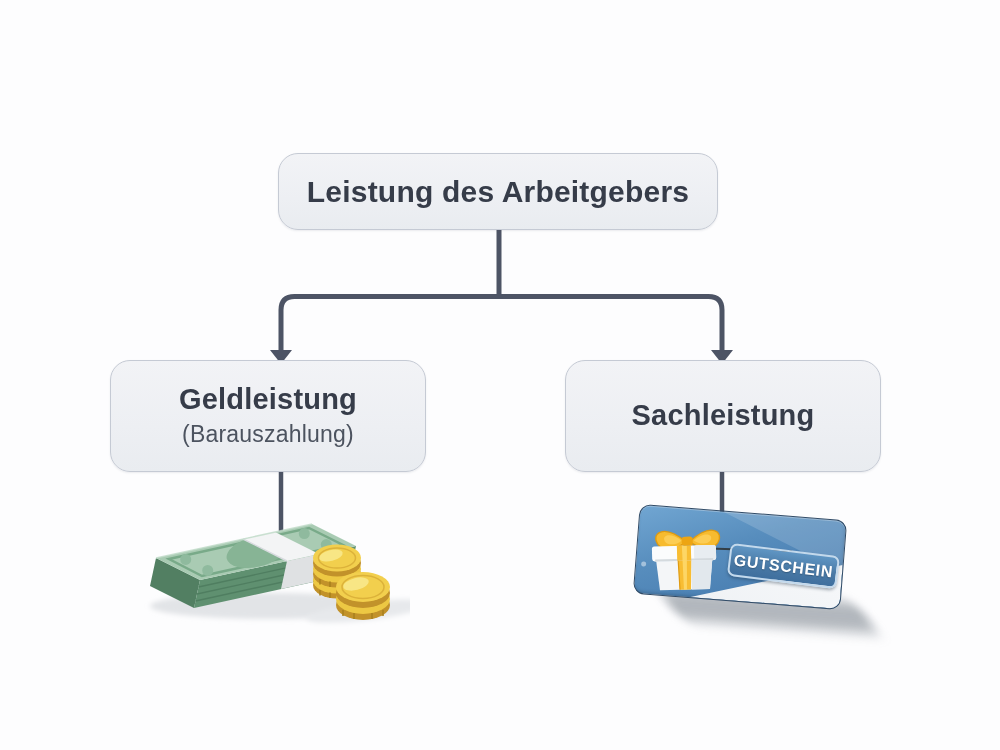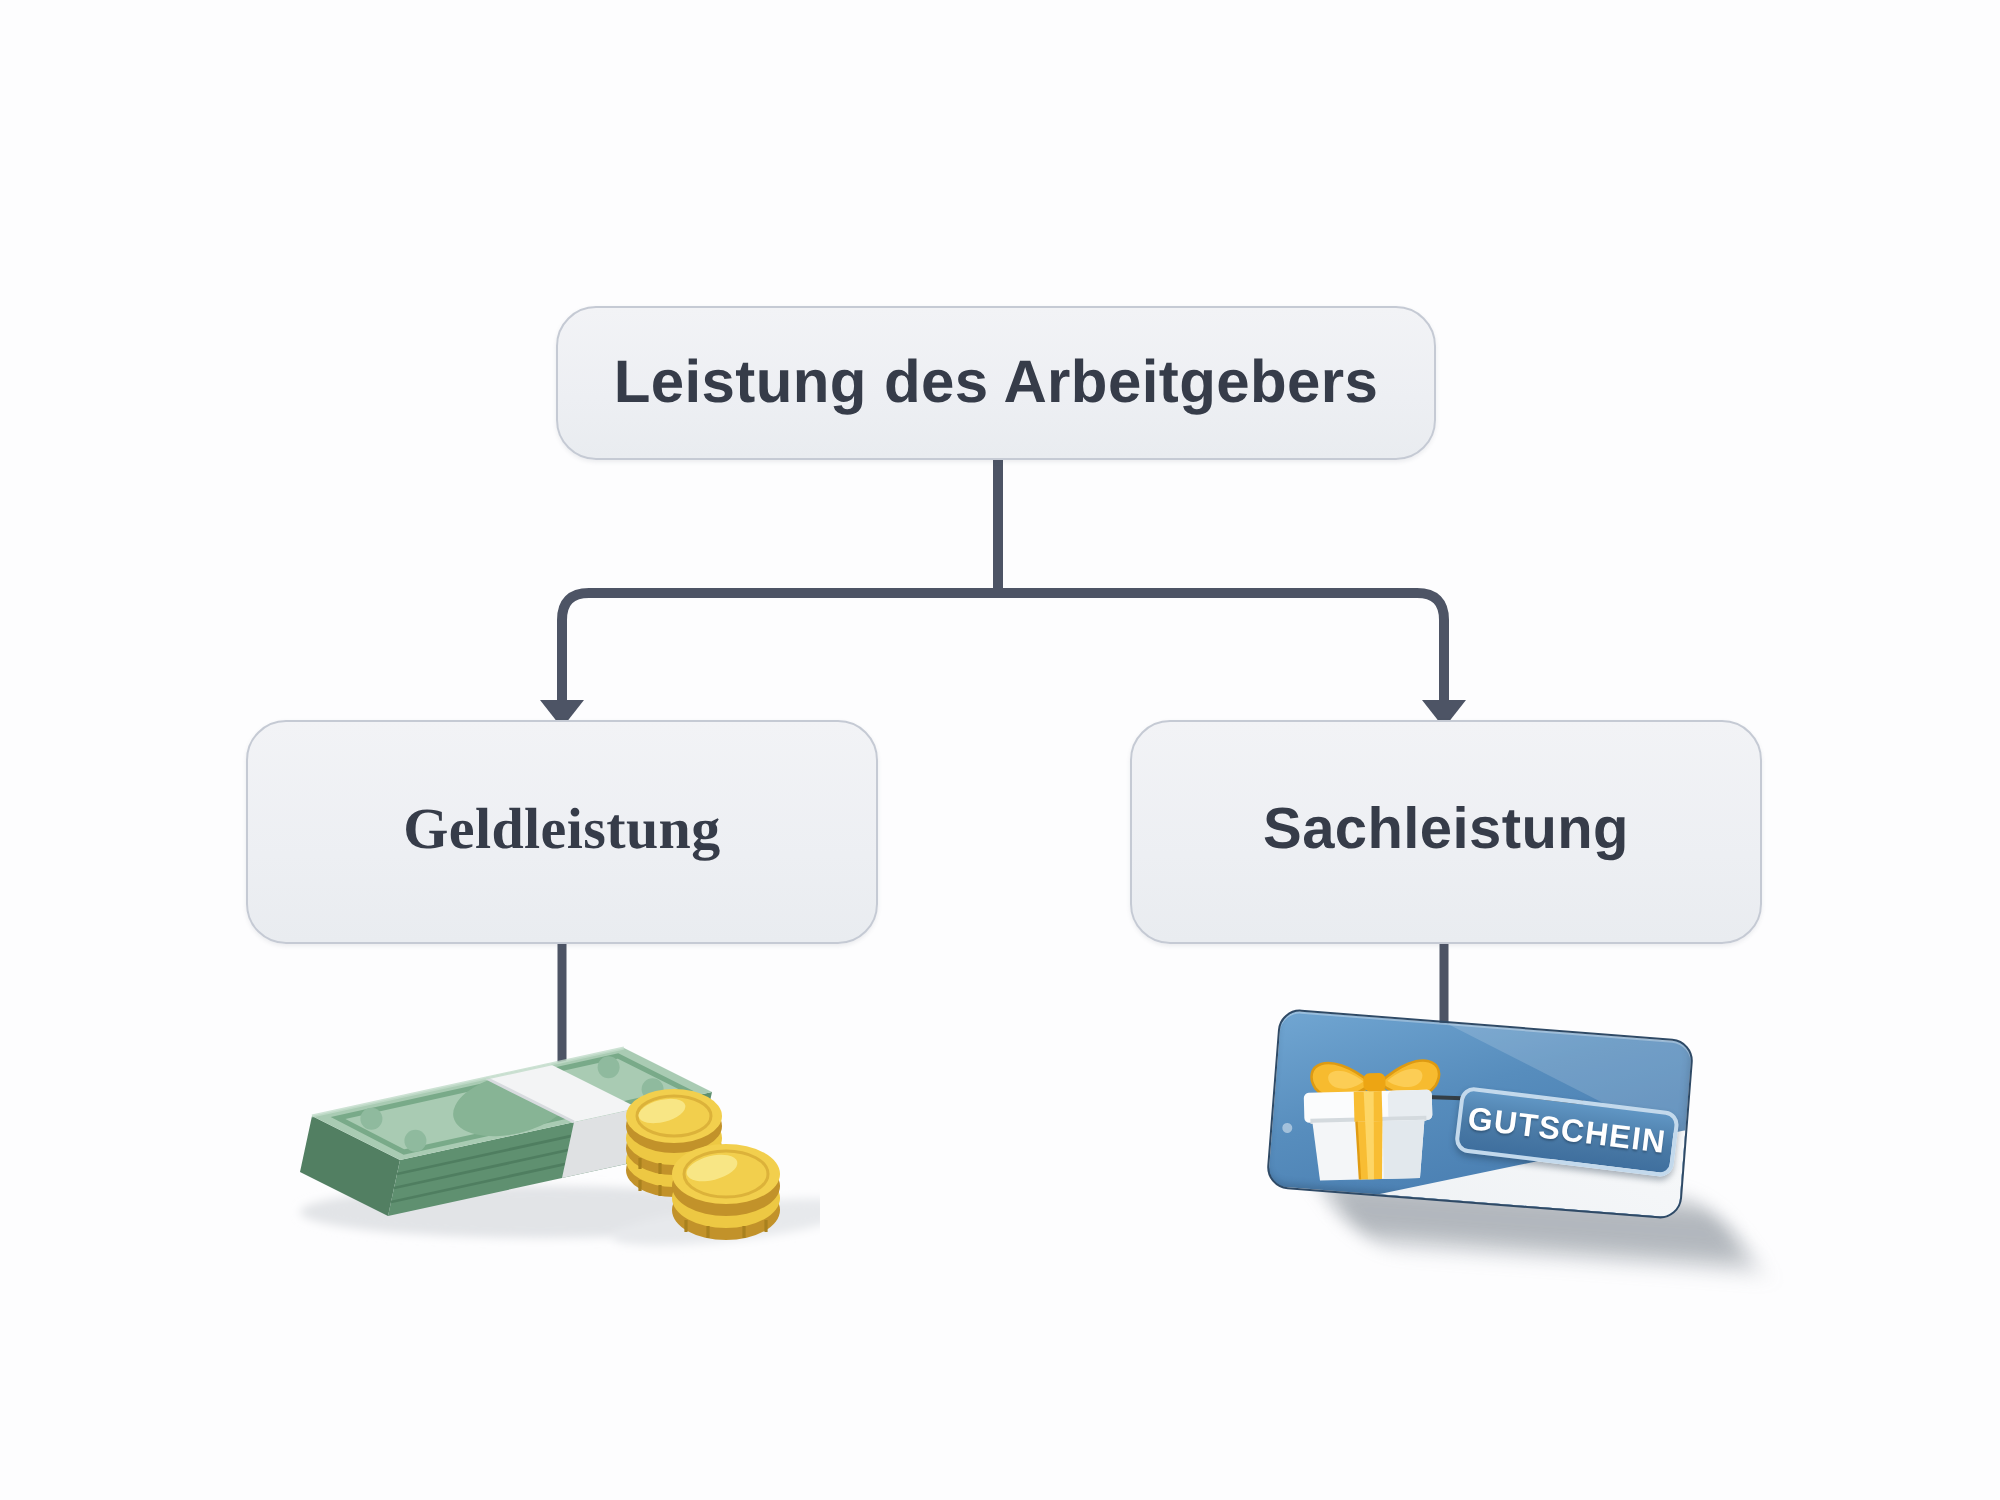--- a/index.html
+++ b/index.html
@@ -13,21 +13,21 @@
   .node{
     position:absolute;box-sizing:border-box;
     background:linear-gradient(180deg,#f2f3f6 0%,#edeff3 60%,#e9ecf0 100%);
     border:1.6px solid #c5cad4;border-radius:20px;
     display:flex;flex-direction:column;align-items:center;justify-content:center;
     box-shadow:0 1px 2px rgba(70,78,95,.10);
   }
   .node-root{left:278px;top:153px;width:440px;height:77px;}
   .node-root .node-title{font-size:30px;}
   .node-branch{width:316px;height:112px;top:360px;}
-  .node-left{left:123px;font-family:Liberation Serif, serif;}
+  .node-left{left:110px;}
   .node-right{left:565px;}
   .node-title{font-weight:bold;color:#363c49;font-size:29px;letter-spacing:.2px;line-height:1.1;}
   .node-sub{font-size:23px;color:#4c535f;margin-top:6px;letter-spacing:.2px;}
   
   .card-shadow{
     position:absolute;left:668px;top:596px;width:200px;height:30px;
     background:rgba(104,113,126,.5);border-radius:10px;
     transform:rotate(4deg) skewX(40deg);filter:blur(6px);
   }
   .voucher{
@@ -70,20 +70,21 @@
     <polygon points="270,350 292,350 281,364" fill="#4d5465"></polygon>
     <polygon points="711,350 733,350 722,364" fill="#4d5465"></polygon>
   </svg>
 
   <div class="node node-root">
     <div class="node-title">Leistung des Arbeitgebers</div>
   </div>
 
   <div class="node node-branch node-left">
     <div class="node-title">Geldleistung</div>
+    <div class="node-sub">(Barauszahlung)</div>
   </div>
 
   <div class="node node-branch node-right">
     <div class="node-title">Sachleistung</div>
   </div>
 
   <svg class="overlay" style="left:140px;top:512px" width="270" height="118" viewBox="0 0 270 118">
     <defs>
       <filter id="soft" x="-30%" y="-30%" width="160%" height="160%">
         <feGaussianBlur stdDeviation="2.5"></feGaussianBlur>

